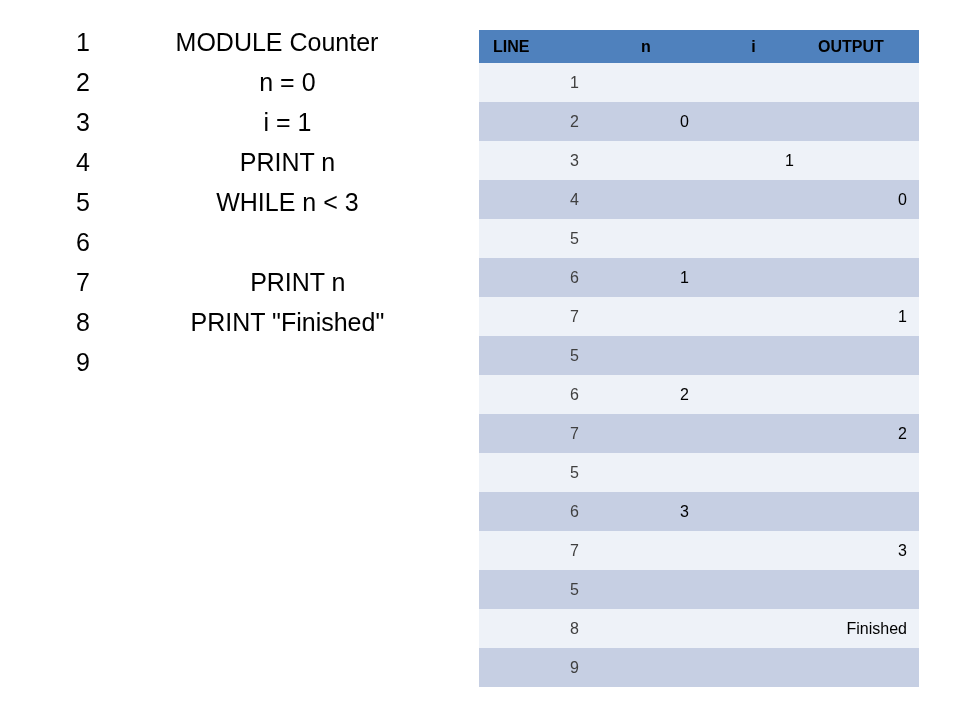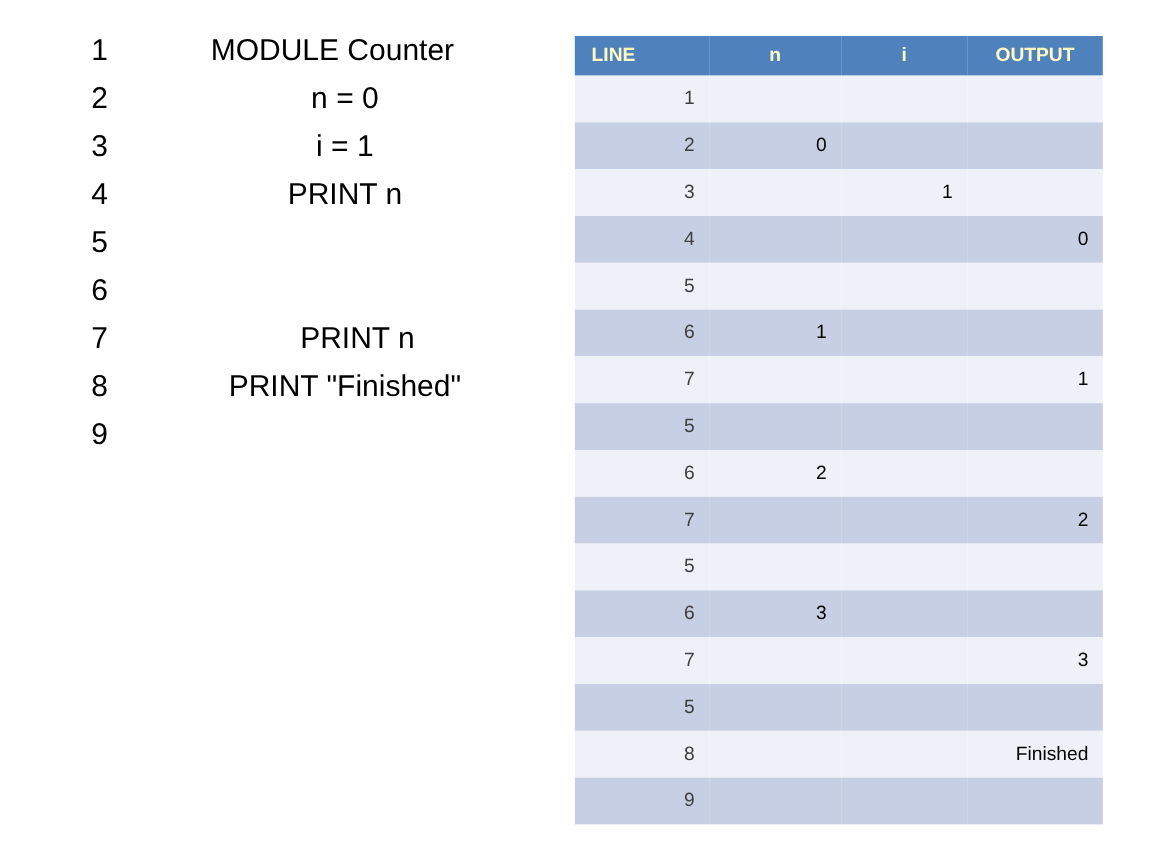--- a/index.html
+++ b/index.html
@@ -57,30 +57,30 @@
     table-layout: fixed;
     width: 440px;
   }
   table.trace col.c-line { width: 112px; }
   table.trace col.c-n    { width: 110px; }
   table.trace col.c-i    { width: 105px; }
   table.trace col.c-out  { width: 113px; }
 
   table.trace thead th {
     background: #4f81bd;
-    color: #fef9c3;
+    color: #000000;
     font-size: 16px;
     font-weight: bold;
     height: 33px;
     padding: 0 12px;
     border: none;
     text-align: center;
   }
   table.trace thead th.th-line { text-align: left; padding-left: 14px; }
-  table.trace thead th.th-out  { text-align: center; }
+  table.trace thead th.th-out  { text-align: left; }
 
   table.trace tbody td {
     height: 39px;
     font-size: 16px;
     color: #000000;
     padding: 0 12px;
     border: none;
     text-align: right;
     vertical-align: middle;
     background: #eef2f8;
@@ -95,21 +95,21 @@
 <body>
 
 <div class="page">
 
   <div class="code-panel">
 
   <div class="code-line"><span class="code-num">1</span><span class="code-text">MODULE Counter</span></div>
       <div class="code-line"><span class="code-num">2</span><span class="code-text">   n = 0</span></div>
       <div class="code-line"><span class="code-num">3</span><span class="code-text">   i = 1</span></div>
       <div class="code-line"><span class="code-num">4</span><span class="code-text">   PRINT n</span></div>
-      <div class="code-line"><span class="code-num">5</span></div>
+      <div class="code-line"><span class="code-num">5</span><span class="code-text">   WHILE n &lt; 3</span></div>
       <div class="code-line"><span class="code-num">6</span></div>
       <div class="code-line"><span class="code-num">7</span><span class="code-text">      PRINT n</span></div>
       <div class="code-line"><span class="code-num">8</span><span class="code-text">   PRINT "Finished"</span></div>
       <div class="code-line"><span class="code-num">9</span></div>
     </div>
 
   <div class="trace-table-wrap">
     <table class="trace">
       <colgroup>
         <col class="c-line">

